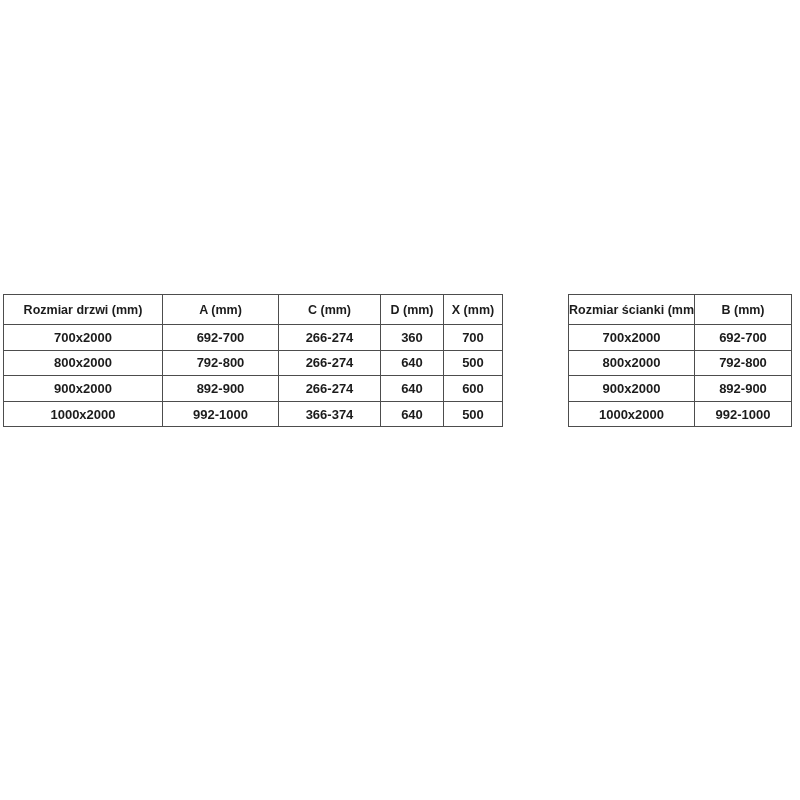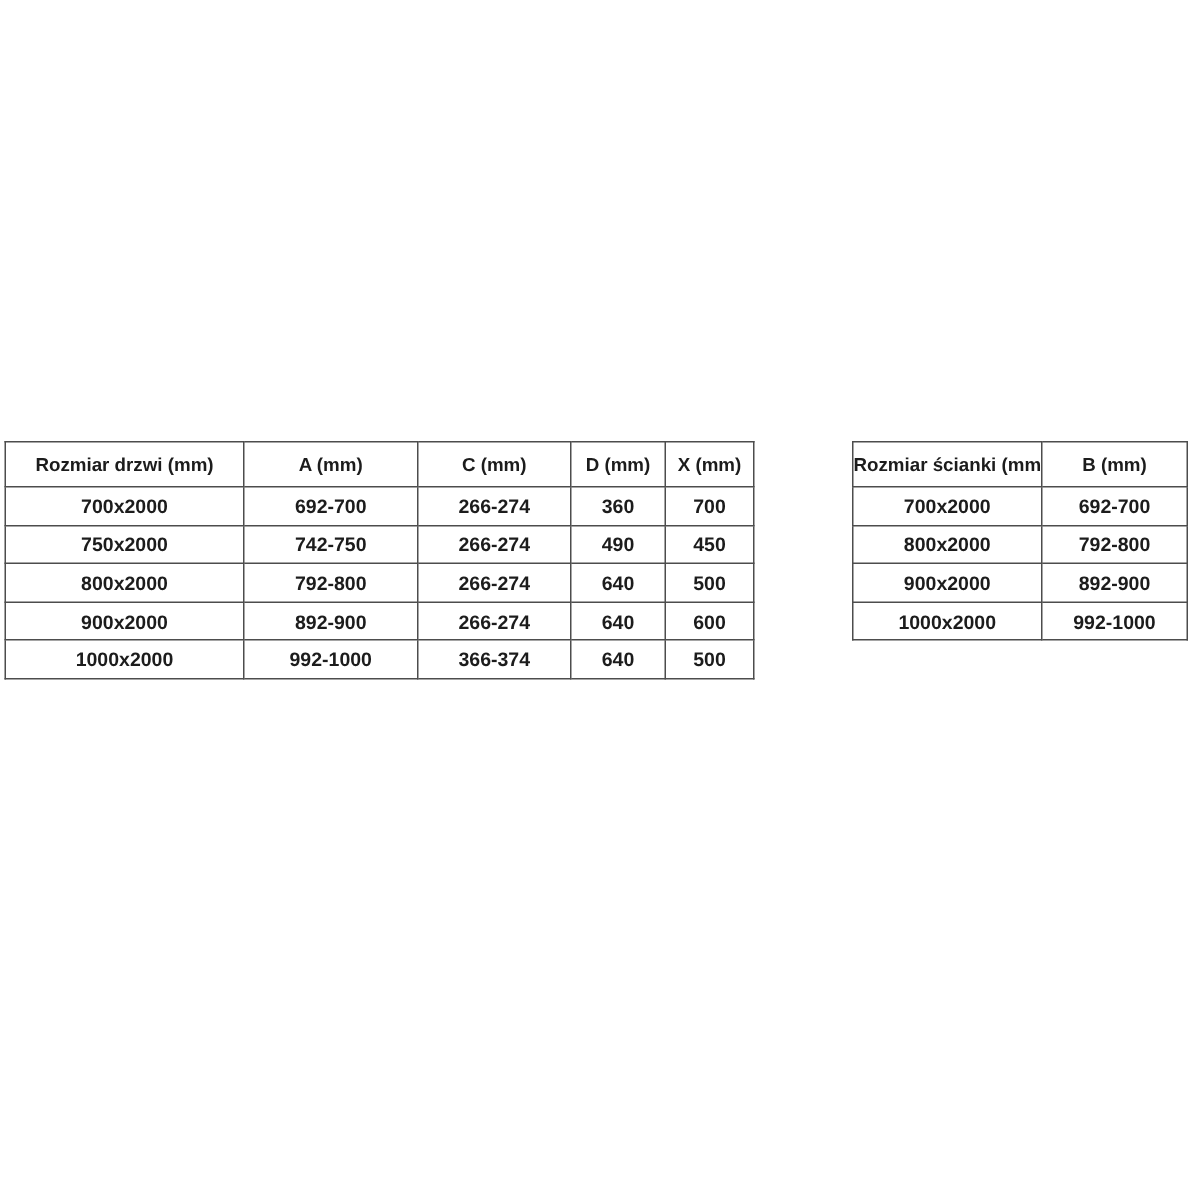--- a/index.html
+++ b/index.html
@@ -70,27 +70,20 @@
       </thead>
     <tbody>
         <tr>
           <td>700x2000</td>
           <td>692-700</td>
           <td>266-274</td>
           <td>360</td>
           <td>700</td>
         </tr>
         <tr>
-          <td>750x2000</td>
-          <td>742-750</td>
-          <td>266-274</td>
-          <td>490</td>
-          <td>450</td>
-        </tr>
-        <tr>
           <td>800x2000</td>
           <td>792-800</td>
           <td>266-274</td>
           <td>640</td>
           <td>500</td>
         </tr>
         <tr>
           <td>900x2000</td>
           <td>892-900</td>
           <td>266-274</td>

